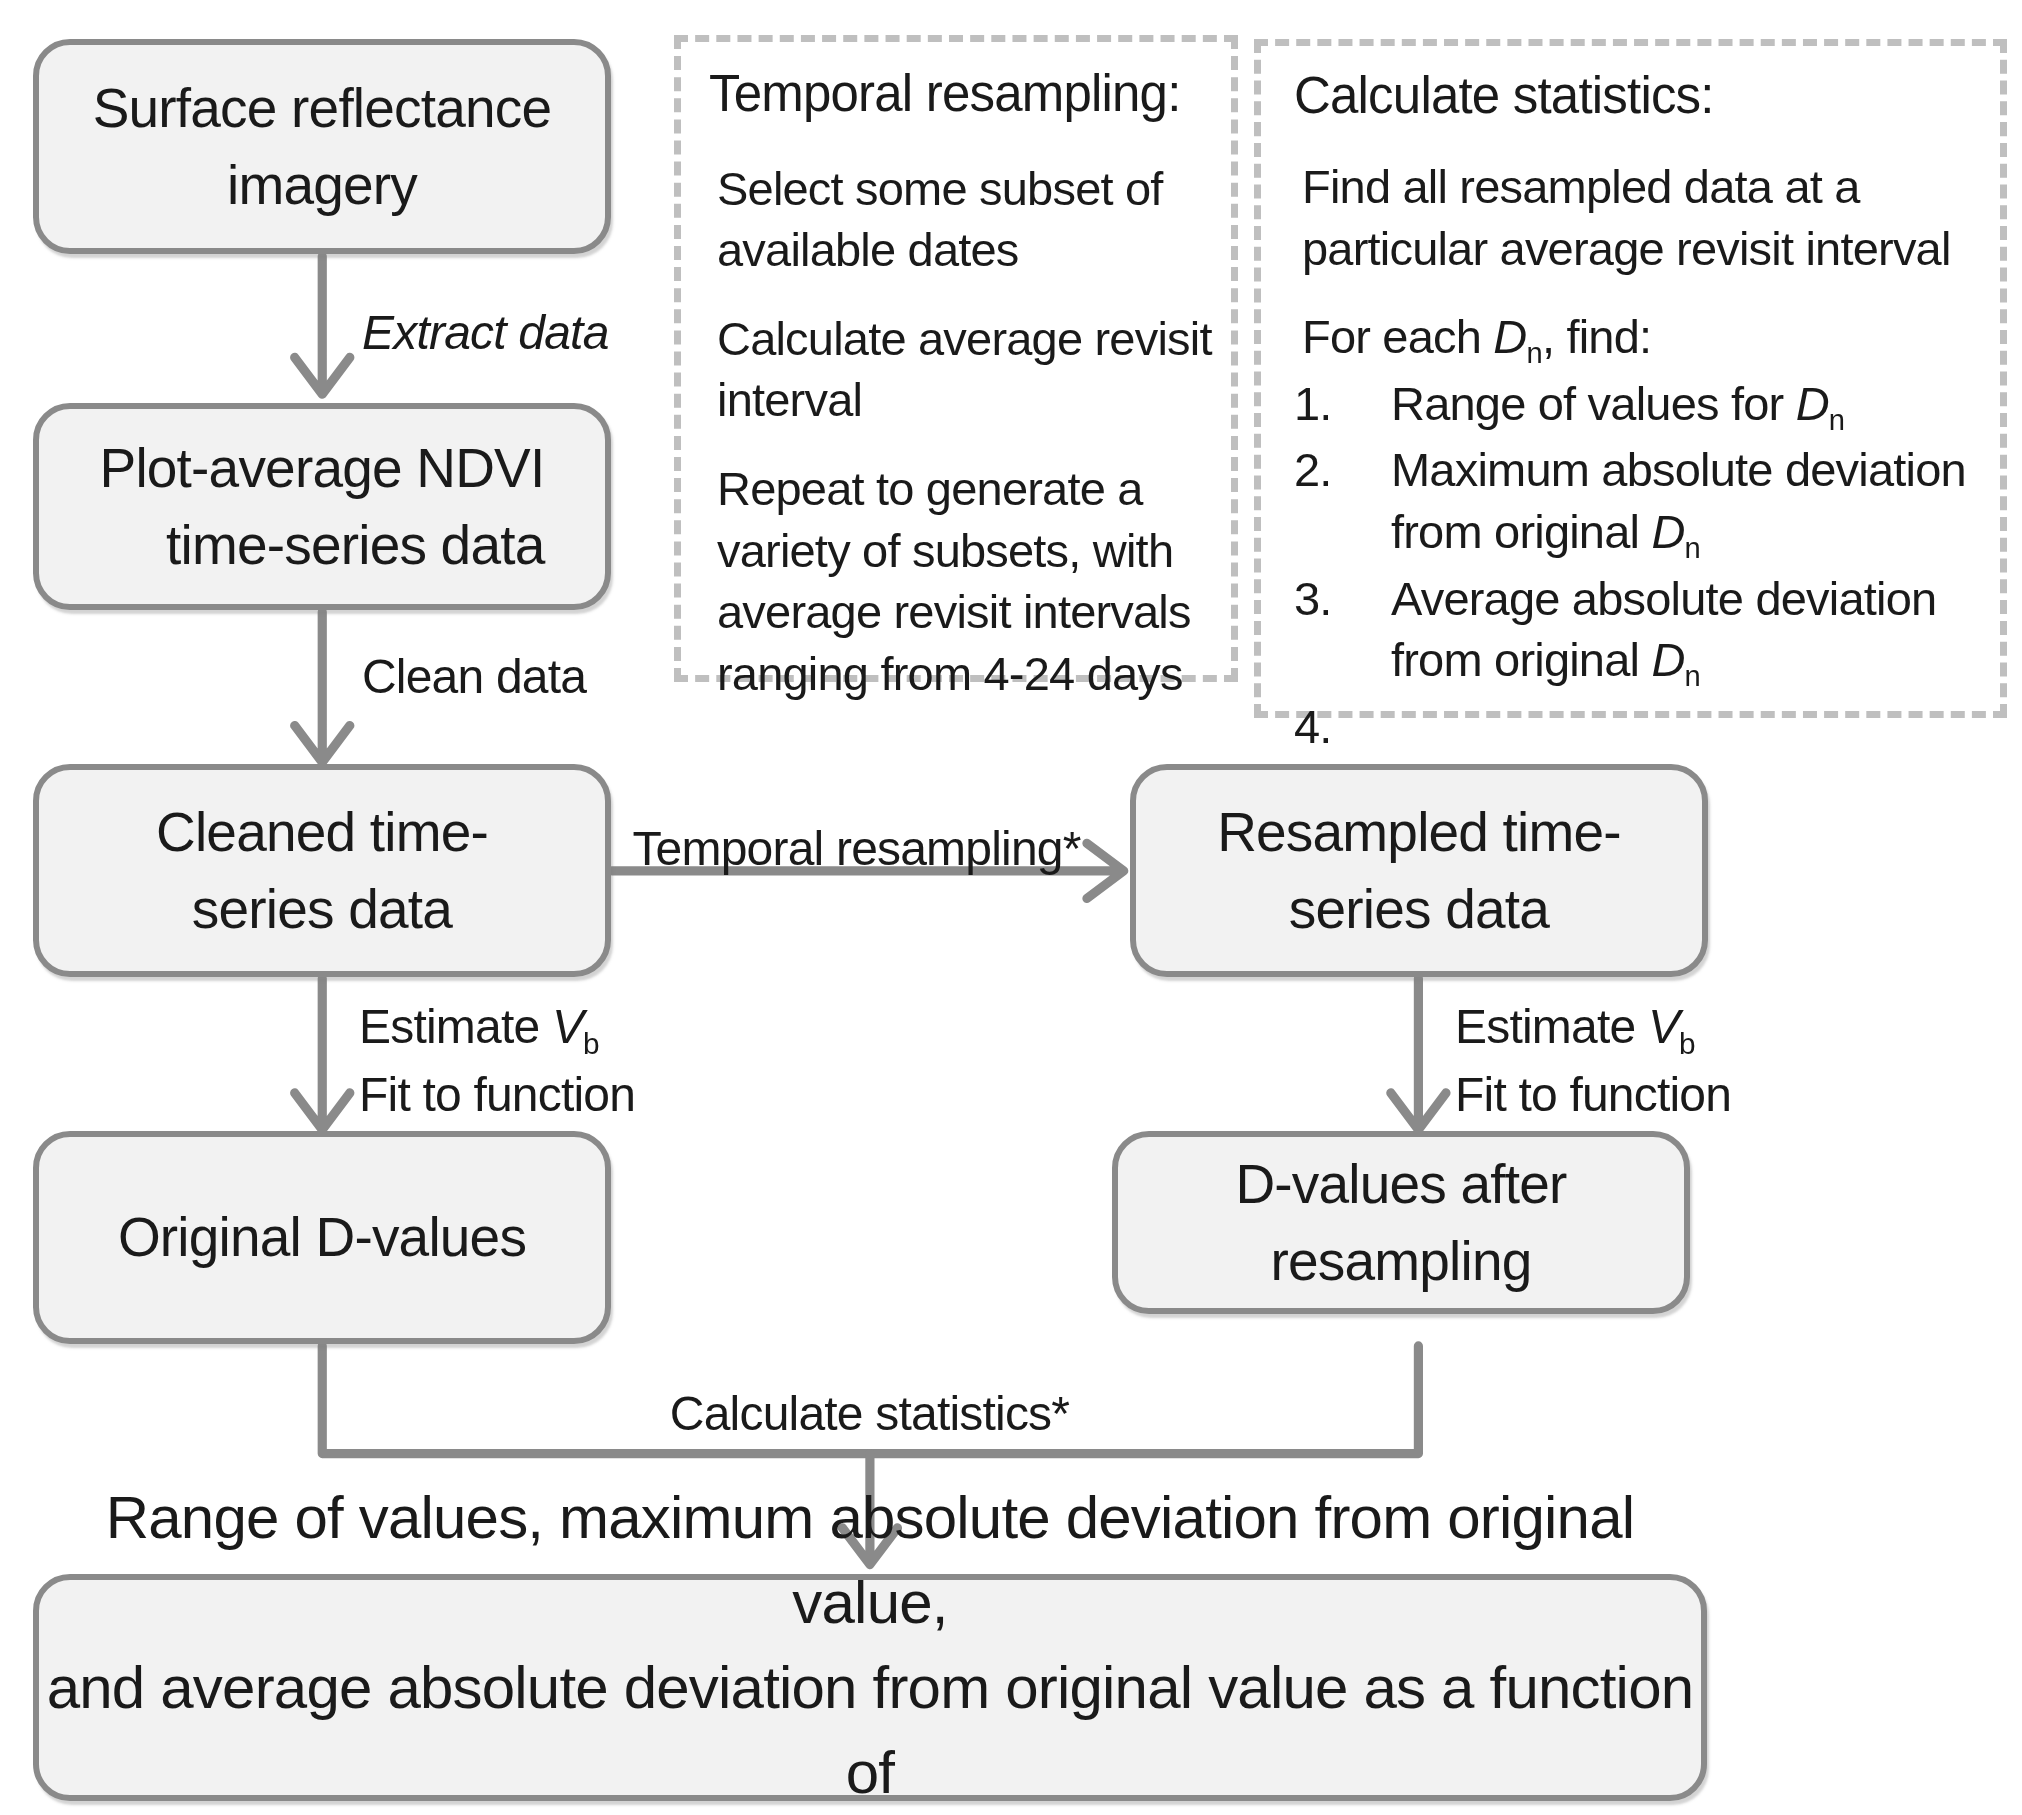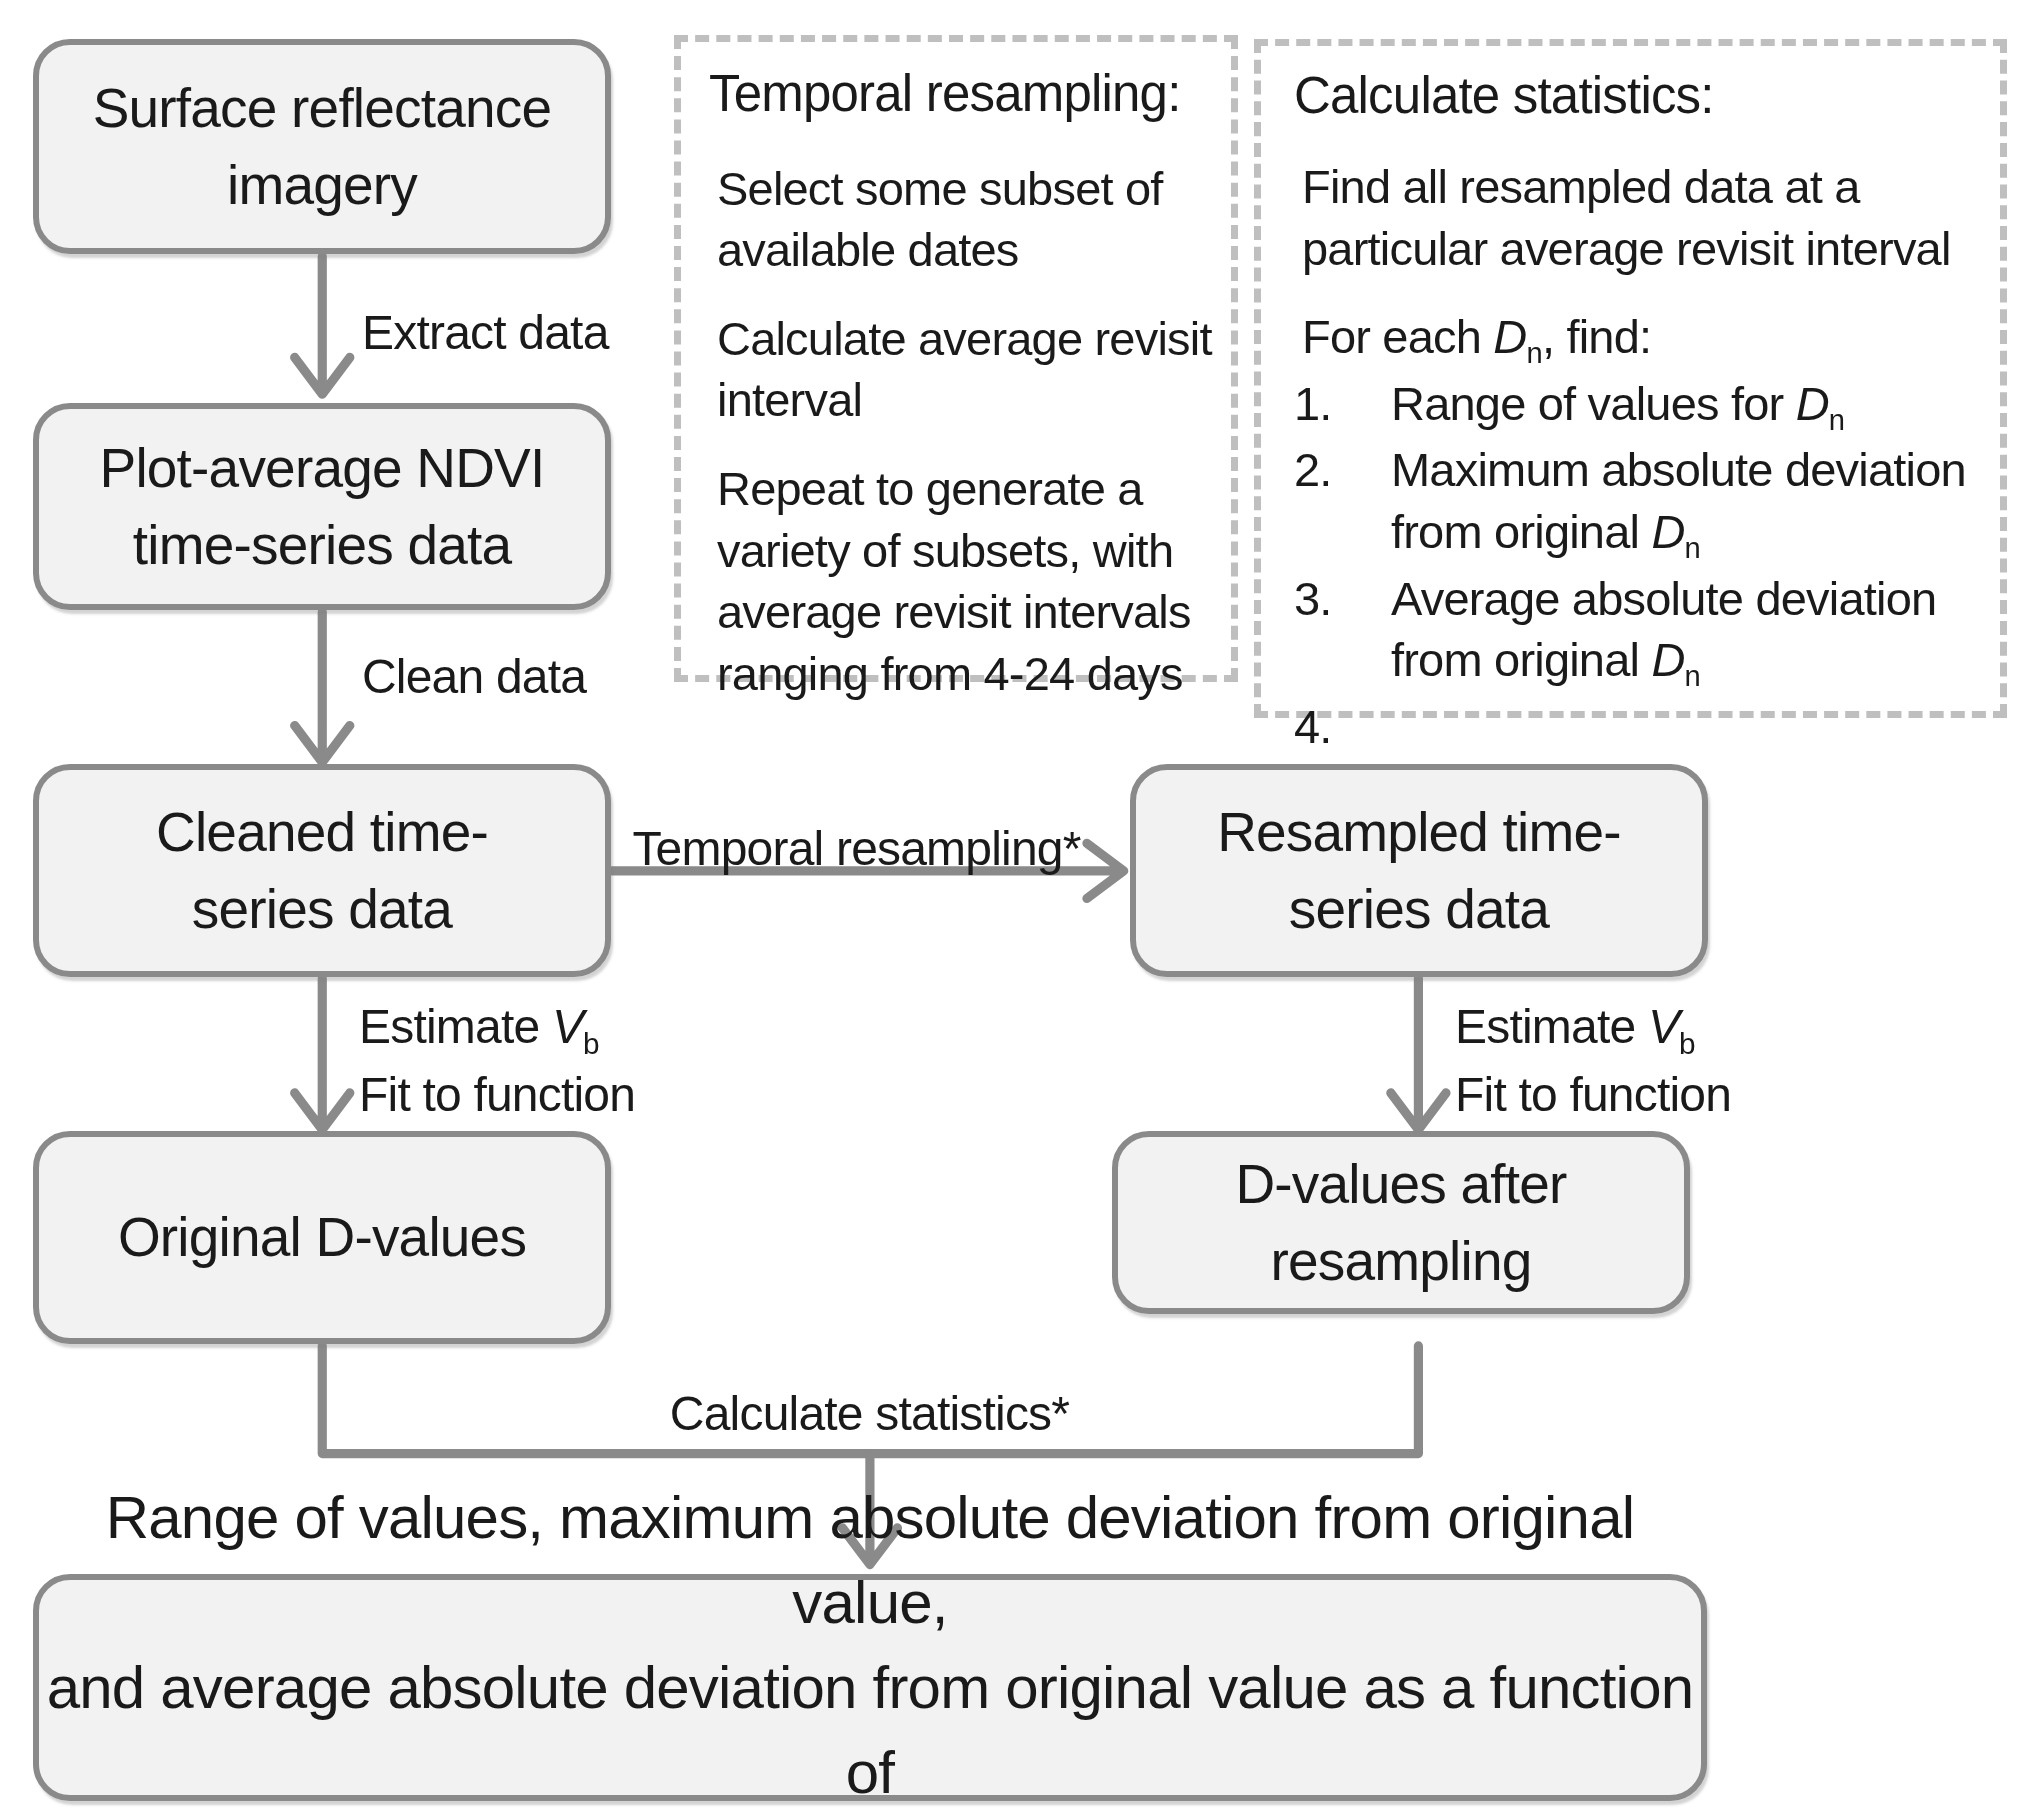--- a/index.html
+++ b/index.html
@@ -6,21 +6,21 @@
   body{font-family:"Liberation Sans","DejaVu Sans",sans-serif;color:#1a1a1a;}
   #canvas{position:relative;width:2022px;height:1816px;background:#ffffff;overflow:hidden;letter-spacing:-0.8px;}
   .box{
     position:absolute;box-sizing:border-box;
     background:#f2f2f2;border:6.7px solid #8a8a8a;border-radius:37px;
     display:flex;align-items:center;justify-content:center;text-align:center;
     font-size:55px;line-height:1.40;white-space:pre-line;
     box-shadow:2.5px 4.2px 2.5px -0.8px rgba(130,130,130,0.35);
   }
   .box-surface  {left:33px;  top:39px;   width:578px;  height:215px;}
-  .box-ndvi     {left:33px;  top:403px;  width:578px;  height:207px;}
+  .box-ndvi     {left:33px;  top:403px;  width:578px;  height:207px;text-align:right;}
   .box-cleaned  {left:33px;  top:764px;  width:578px;  height:213px;}
   .box-resampled{left:1130px;top:764px;  width:578px;  height:213px;}
   .box-original {left:33px;  top:1131px; width:578px;  height:213px;}
   .box-dafter   {left:1112px;top:1131px; width:578px;  height:183px;}
   .box-result   {left:33px;  top:1574px; width:1674px; height:227px;font-size:60px;line-height:1.42;}
   .panel{
     position:absolute;box-sizing:border-box;
     border:7.5px dashed #bfbfbf;background:#ffffff;
   }
   .panel-temporal{left:674px; top:35px;width:564px;height:647px;padding:20px 6.7px 8.3px 28px;}
@@ -62,21 +62,21 @@
 series data</div>
   <div class="box box-resampled">Resampled time-
 series data</div>
   <div class="box box-original">Original D-values</div>
   <div class="box box-dafter">D-values after
 resampling</div>
   <div class="box box-result">Range of values, maximum absolute deviation from original value,
 and average absolute deviation from original value as a function of
 average revisit interval</div>
 
-  <div class="edge-label" style="left:362px;top:301px;">Extract data</div>
+  <div class="edge-label" style="left:362px;top:301px;font-style:italic;">Extract data</div>
   <div class="edge-label" style="left:362px;top:645px;">Clean data</div>
   <div class="edge-label centered" style="left:606px;top:817px;width:501px;">Temporal resampling*</div>
   <div class="edge-label" style="left:359px;top:995px;">Estimate <i>V</i><sub>b</sub>
 Fit to function</div>
   <div class="edge-label" style="left:1455px;top:995px;">Estimate <i>V</i><sub>b</sub>
 Fit to function</div>
   <div class="edge-label centered" style="left:661px;top:1382px;width:417px;">Calculate statistics*</div>
 
   <div class="panel panel-temporal">
     <div class="panel-title">Temporal resampling:</div>

